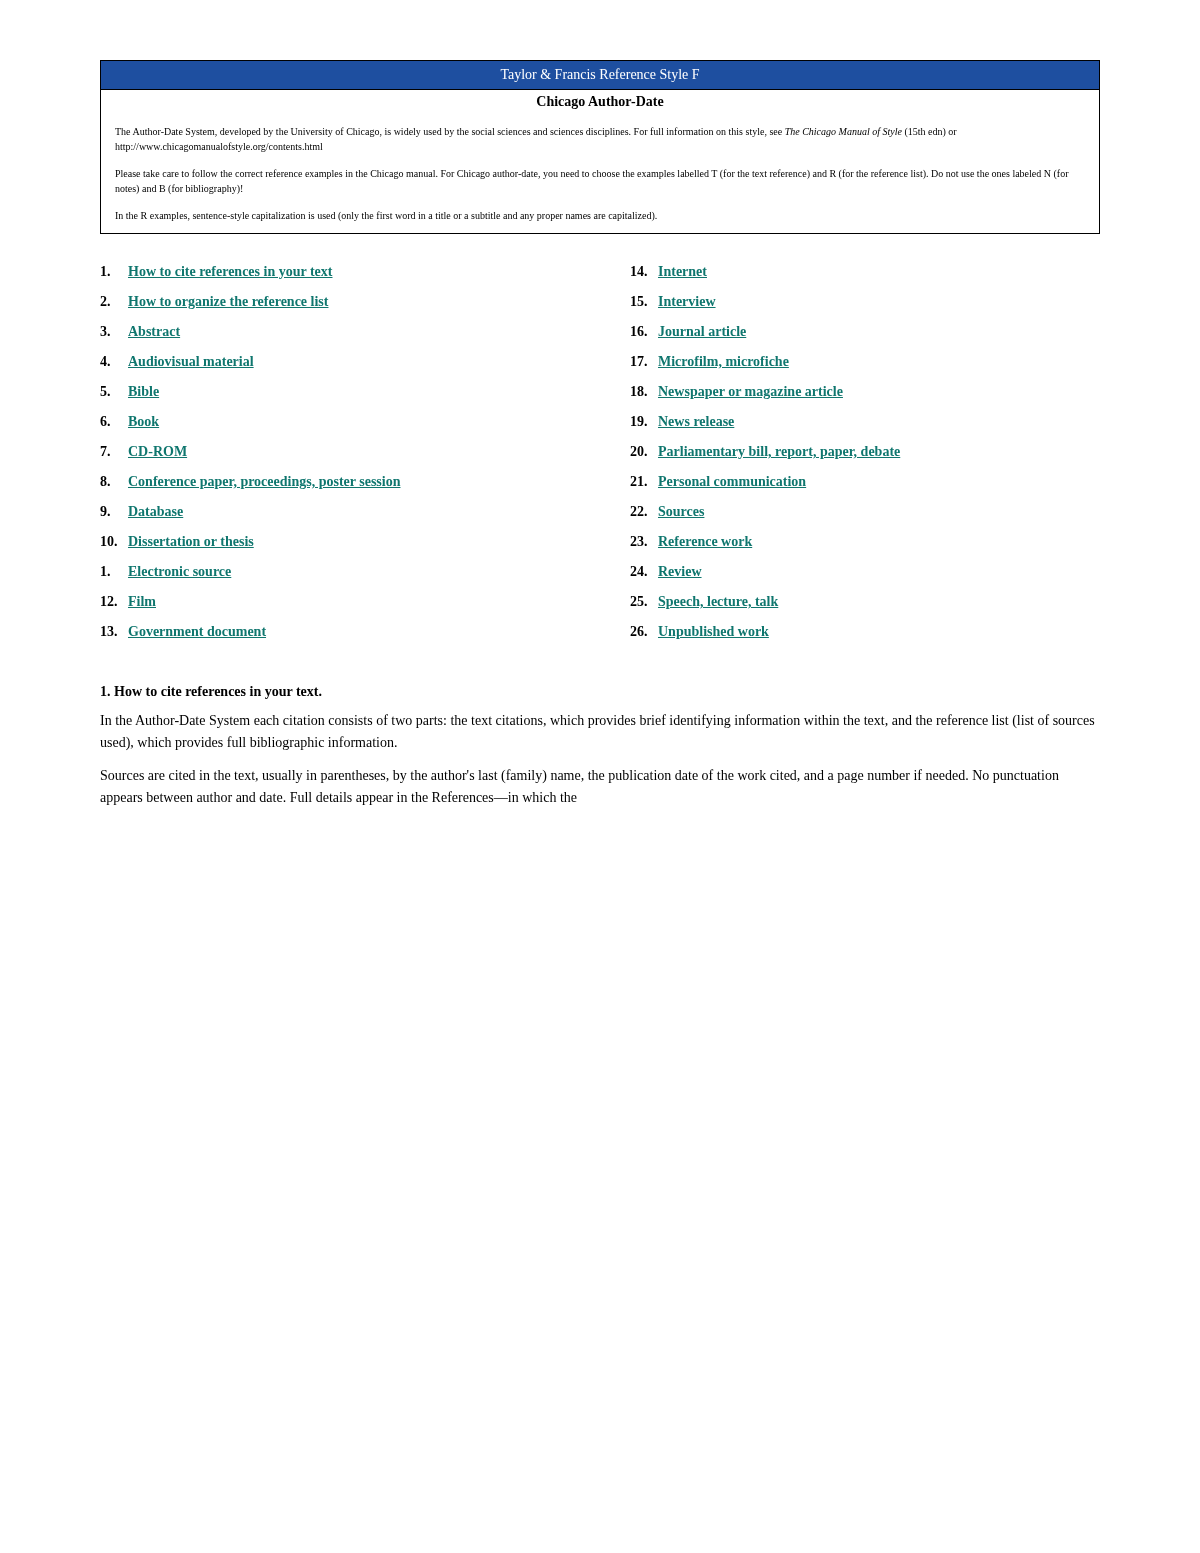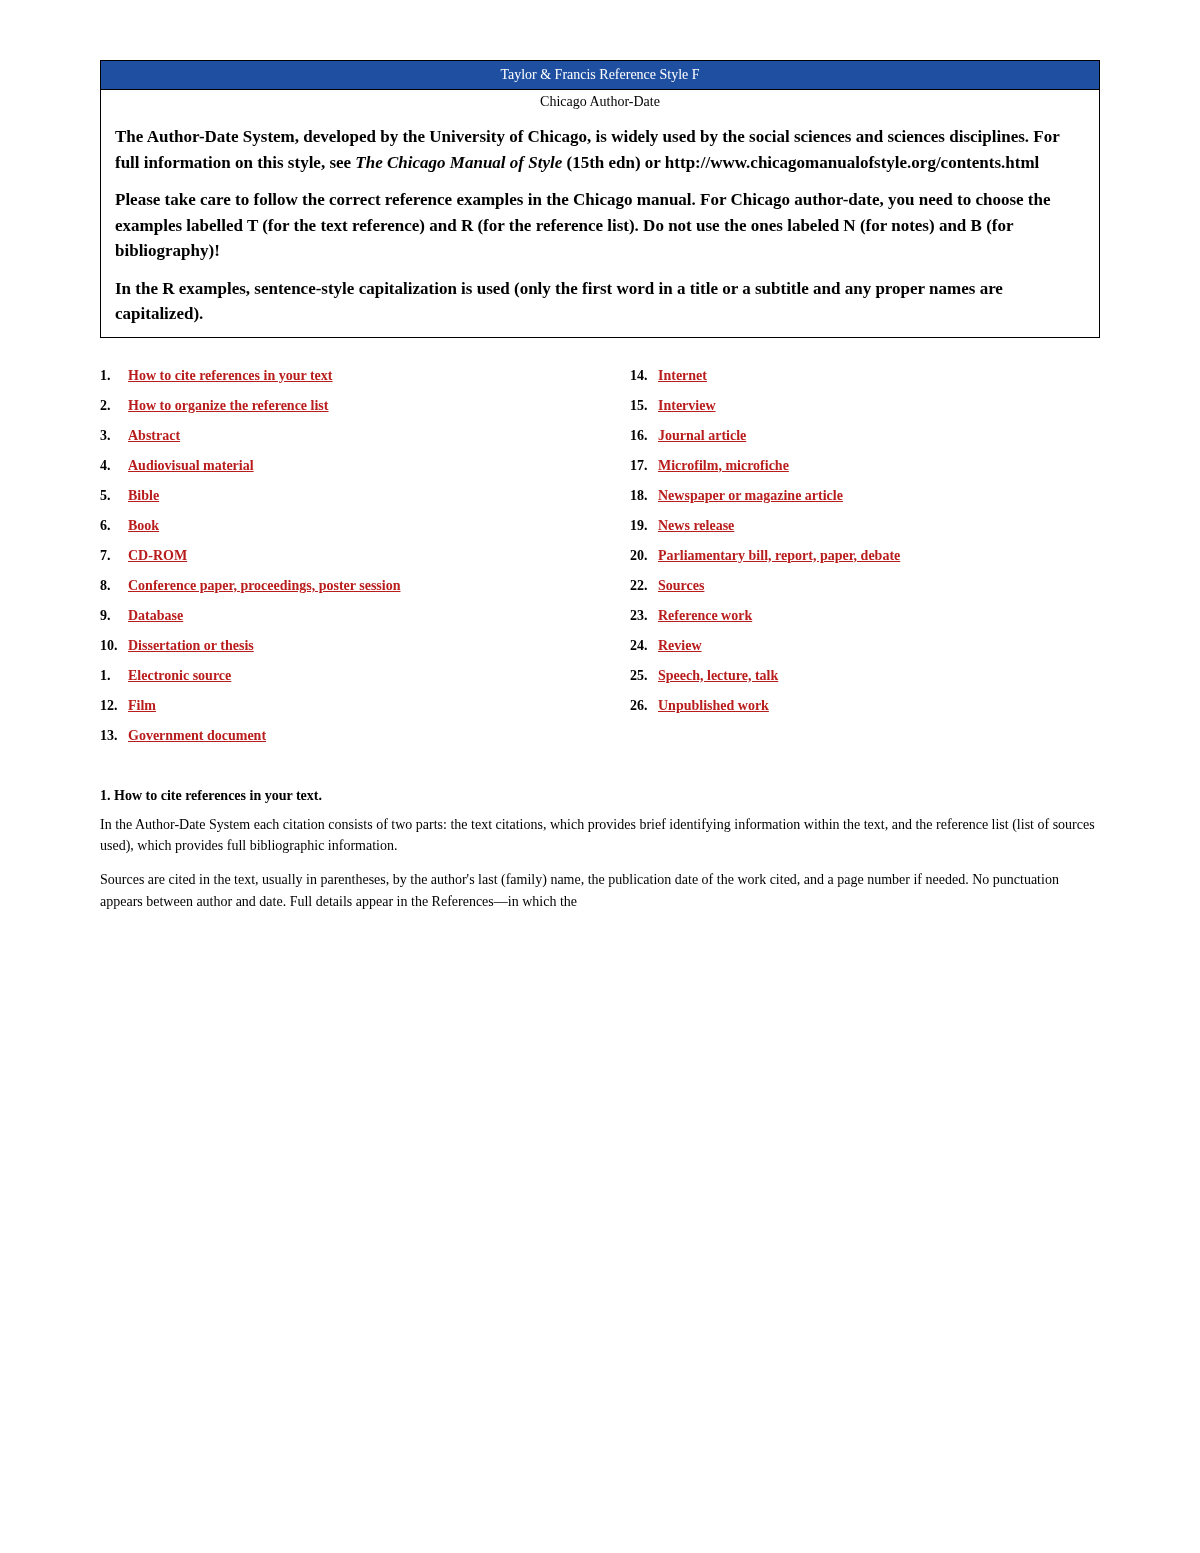--- a/index.html
+++ b/index.html
@@ -29,29 +29,28 @@
       text-align: center;
       padding: 6px 0;
       font-size: 14px;
     }
 
     .header-subtitle-row {
       background-color: #ffffff;
       text-align: center;
       padding: 4px 10px;
       font-size: 14px;
-      font-weight: normal;
+      font-weight: bold;
       border-top: 1px solid #000;
     }
 
     .header-body {
       padding: 10px 14px;
-      font-size: 17px;
+      font-size: 10px;
       line-height: 1.5;
-      font-weight: bold;
     }
 
     .header-body p {
       margin-bottom: 12px;
     }
 
     .header-body p:last-child {
       margin-bottom: 0;
     }
 
@@ -85,21 +84,21 @@
       font-size: 14px;
     }
 
     .toc-num {
       font-weight: bold;
       min-width: 28px;
       flex-shrink: 0;
     }
 
     .toc-link {
-      color: #b91c1c;
+      color: #0f766e;
       text-decoration: underline;
       font-weight: bold;
       cursor: pointer;
       font-size: 14px;
     }
 
     .content-section {
       margin-top: 10px;
     }
 
@@ -219,20 +218,24 @@
       </div>
       <div class="toc-item">
         <span class="toc-num">19.</span>
         <a class="toc-link">News release</a>
       </div>
       <div class="toc-item">
         <span class="toc-num">20.</span>
         <a class="toc-link">Parliamentary bill, report, paper, debate</a>
       </div>
       <div class="toc-item">
+        <span class="toc-num">21.</span>
+        <a class="toc-link">Personal communication</a>
+      </div>
+      <div class="toc-item">
         <span class="toc-num">22.</span>
         <a class="toc-link">Sources</a>
       </div>
       <div class="toc-item">
         <span class="toc-num">23.</span>
         <a class="toc-link">Reference work</a>
       </div>
       <div class="toc-item">
         <span class="toc-num">24.</span>
         <a class="toc-link">Review</a>

